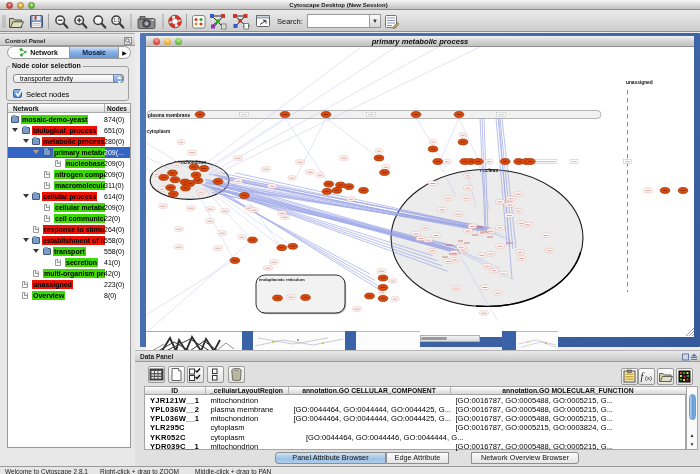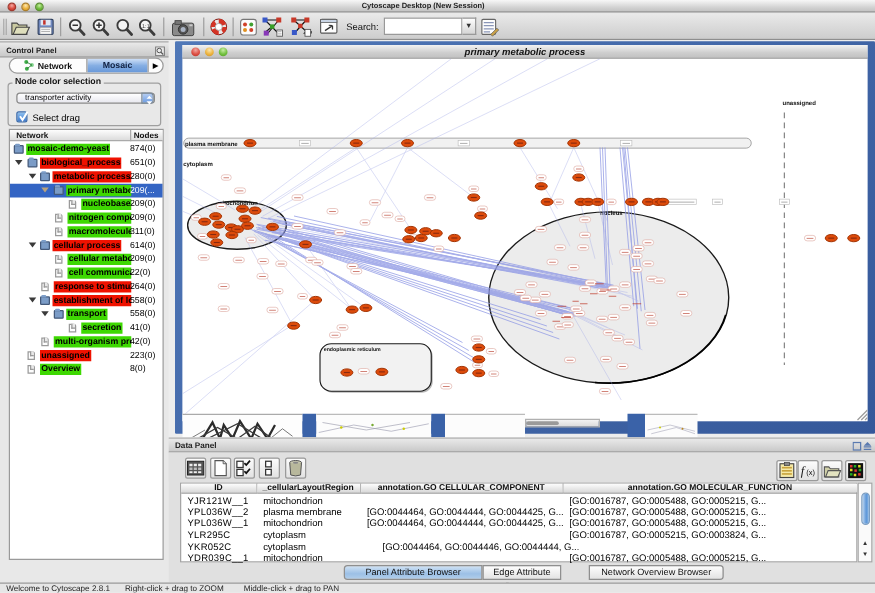--- a/index.html
+++ b/index.html
@@ -80,21 +80,21 @@
 #strip { position:absolute; left:5px; top:299px; width:560px; height:19px; }
 
 
 #datapanel { left:135px; top:350px; width:565px; height:116px; background:#e0e0e0; }
 #dp-head { position:absolute; left:0; top:0; width:565px; height:12px; background:linear-gradient(#e9e9e9,#c9c9c9); border-bottom:1px solid #9a9a9a; border-top:1px solid #b5b5b5; font-size:6.5px; font-weight:bold; color:#222; line-height:11px; padding-left:5px; }
 #dp-toolbar { position:absolute; left:0; top:12px; width:565px; height:23px; background:#e0e0e0; }
 .dbtn { position:absolute; width:17px; height:17px; top:4px; background:linear-gradient(#fcfcfc,#e2e2e2); border:1px solid #9a9a9a; border-radius:2px; }
 #dp-table { position:absolute; left:9px; top:36px; width:542px; height:64px; background:#fff; border:1px solid #a5a5a5; }
 .th { position:absolute; top:0; height:8px; background:linear-gradient(#fdfdfd,#d8d8d8); border-right:1px solid #b5b5b5; border-bottom:1px solid #9f9f9f; font-size:6.8px; text-align:center; color:#111; line-height:8px; font-weight:bold; overflow:hidden;}
 .td { position:absolute; height:9.3px; font-size:7.6px; line-height:9.5px; color:#000; white-space:nowrap; overflow:hidden; padding-left:5px;}
-.tdb { font-weight:normal; letter-spacing:0.2px;}
+.tdb { font-weight:bold; letter-spacing:0.2px;}
 #dp-scroll { position:absolute; left:551px; top:36px; width:12px; height:64px; background:#fafafa; border:1px solid #a5a5a5; }
 #dp-thumb { position:absolute; left:1.5px; top:7px; width:7px; height:26px; border-radius:4px; background:linear-gradient(90deg,#bcd6f2,#5e97d8 60%,#85b4e6); border:0.5px solid #7a9cc0;}
 .sarr { position:absolute; left:0.5px; width:9px; height:8px; font-size:5px; text-align:center; color:#333; line-height:8px;}
 #dp-tabs { position:absolute; left:0; top:102px; width:565px; height:13px; }
 .dtab { position:absolute; top:0; height:11.5px; background:linear-gradient(#fdfdfd,#e3e3e3); border:1px solid #8f8f8f; font-size:7.3px; line-height:10.5px; text-align:center; color:#111; }
 .dtab.sel { background:linear-gradient(#cfe2f4,#9cc0e6 60%,#b0cdea); border-radius:3px 0 0 3px;}
 .dtab.last { border-radius:0 3px 3px 0; }
 
 
 #statusbar { left:0; top:466px; width:700px; height:8px; background:#e6e6e6; border-top:1px solid #9a9a9a; font-size:6.5px; color:#222; }
@@ -226,21 +226,21 @@
         <svg width="7" height="8">
           <path d="M3.5 0.5 L5.8 3 L1.2 3 Z" fill="#fff"></path>
           <path d="M3.5 7.5 L5.8 5 L1.2 5 Z" fill="#fff"></path>
         </svg>
       </span></div>
   <div id="cb" class="abs">
       <svg width="10" height="11">
         <path d="M2 5 L4 8 L8 1.5" stroke="#fff" stroke-width="1.6" fill="none"></path>
       </svg>
     </div>
-  <div id="cblbl" class="abs">Select drag</div>
+  <div id="cblbl" class="abs">Select nodes</div>
   <div id="treebox" class="abs">
     <div id="treehead">
         <span class="c1">Network</span>
         <span class="c2">Nodes</span>
       </div>
     <div id="treerows">
         <div class="trow" style="top:10px">
           <span class="fold" style="left:3px"></span>
           <span class="lab green" style="left:13px;max-width:84px">mosaic-demo-yeast</span>
           <span class="num" style="">874(0)</span>

